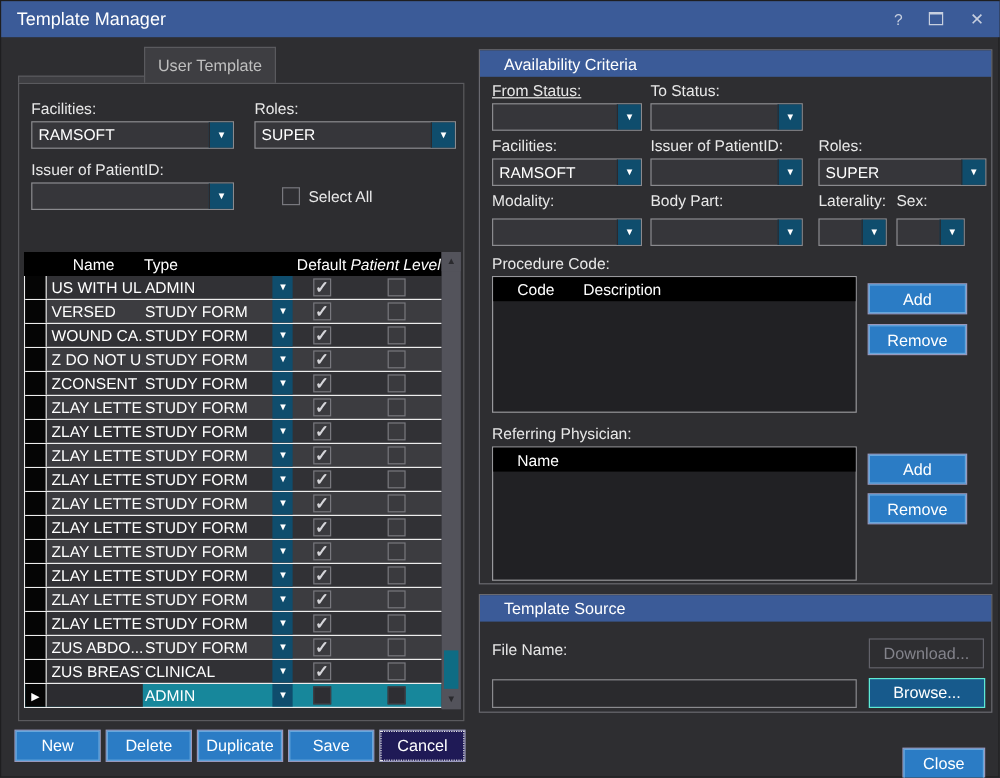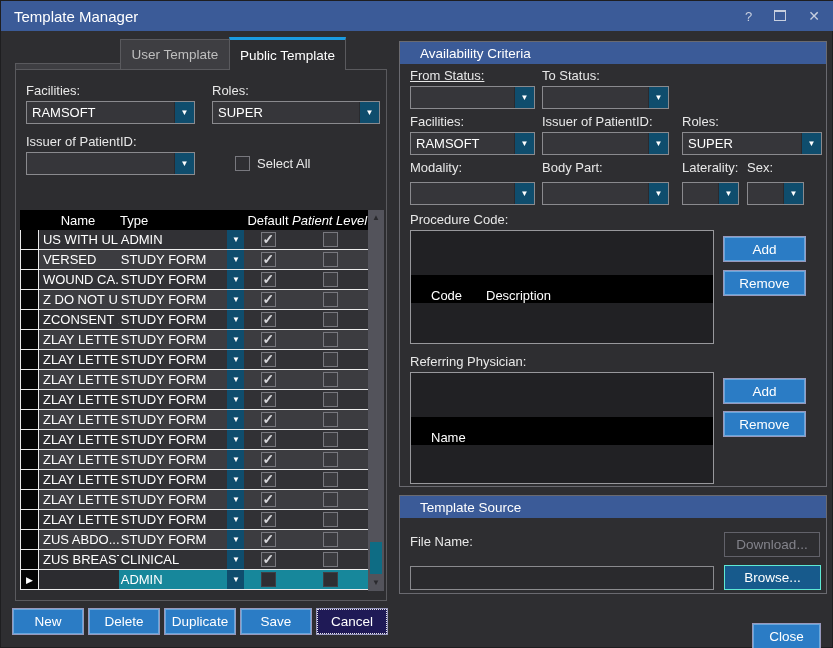--- a/index.html
+++ b/index.html
@@ -73,21 +73,21 @@
   .btn{position:absolute;box-sizing:border-box;background:#2b7cc5;border:1px solid #66a7dc;box-shadow:0 0 0 1px #9898bc;color:#ffffff;font-size:13.5px;display:flex;align-items:center;justify-content:center;cursor:default;}
   .btn.focused{background:#1f1a56;border:1px dotted #e8e8e8;}
   .btn.dark-blue{background:#175a8c;border:1px solid #5eead4;box-shadow:none;}
   .btn.disabled{background:transparent;border:1px solid #62626a;box-shadow:none;color:#83838b;justify-content:center;}
 
   
   .group{position:absolute;box-sizing:border-box;border:1px solid #6a6a70;background:#2e2e31;}
   .group-header{height:22px;background:#3b5b98;color:#ffffff;font-size:13.5px;display:flex;align-items:center;padding-left:20px;}
 
   .list-table{position:absolute;box-sizing:border-box;border:1px solid #98989c;background:#212124;}
-  .list-head{height:28px;background:#000000;color:#ffffff;font-size:13px;display:flex;align-items:flex-end;margin-top:44px;}
+  .list-head{height:20px;background:#000000;color:#ffffff;font-size:13px;display:flex;align-items:center;}
 
   .text-input{position:absolute;box-sizing:border-box;background:#2a2a2d;border:1px solid #8a8a8e;color:#ffffff;font-size:13px;padding:0 5px;outline:none;}
 </style>
 </head>
 <body>
 
 <div class="window">
 
   <div class="titlebar">
     <span class="title">Template Manager</span>
@@ -97,23 +97,20 @@
       <span class="win-btn close-glyph">✕</span>
     </span>
   </div>
 
   <div class="tab" style="left:14px;top:38px;width:106px;height:31px;margin-top:24px;">
     <span>My Template</span>
   </div>
   <div class="tab" style="left:119px;top:38px;width:110px;height:31px;">
     <span>User Template</span>
   </div>
-  <div class="tab active" style="left:228px;top:36px;width:117px;height:33px;">
-    <span>Public Template</span>
-  </div>
 
   <div class="left-panel">
     <span class="lbl" style="left:10px;top:13px;">Facilities:</span>
     <div class="combo" style="left:10px;top:31px;width:169px;">
       <span class="val">RAMSOFT</span>
       <span class="dd">▼</span>
     </div>
     <span class="lbl" style="left:196px;top:13px;">Roles:</span>
     <div class="combo" style="left:196px;top:31px;width:168px;">
       <span class="val">SUPER</span>

